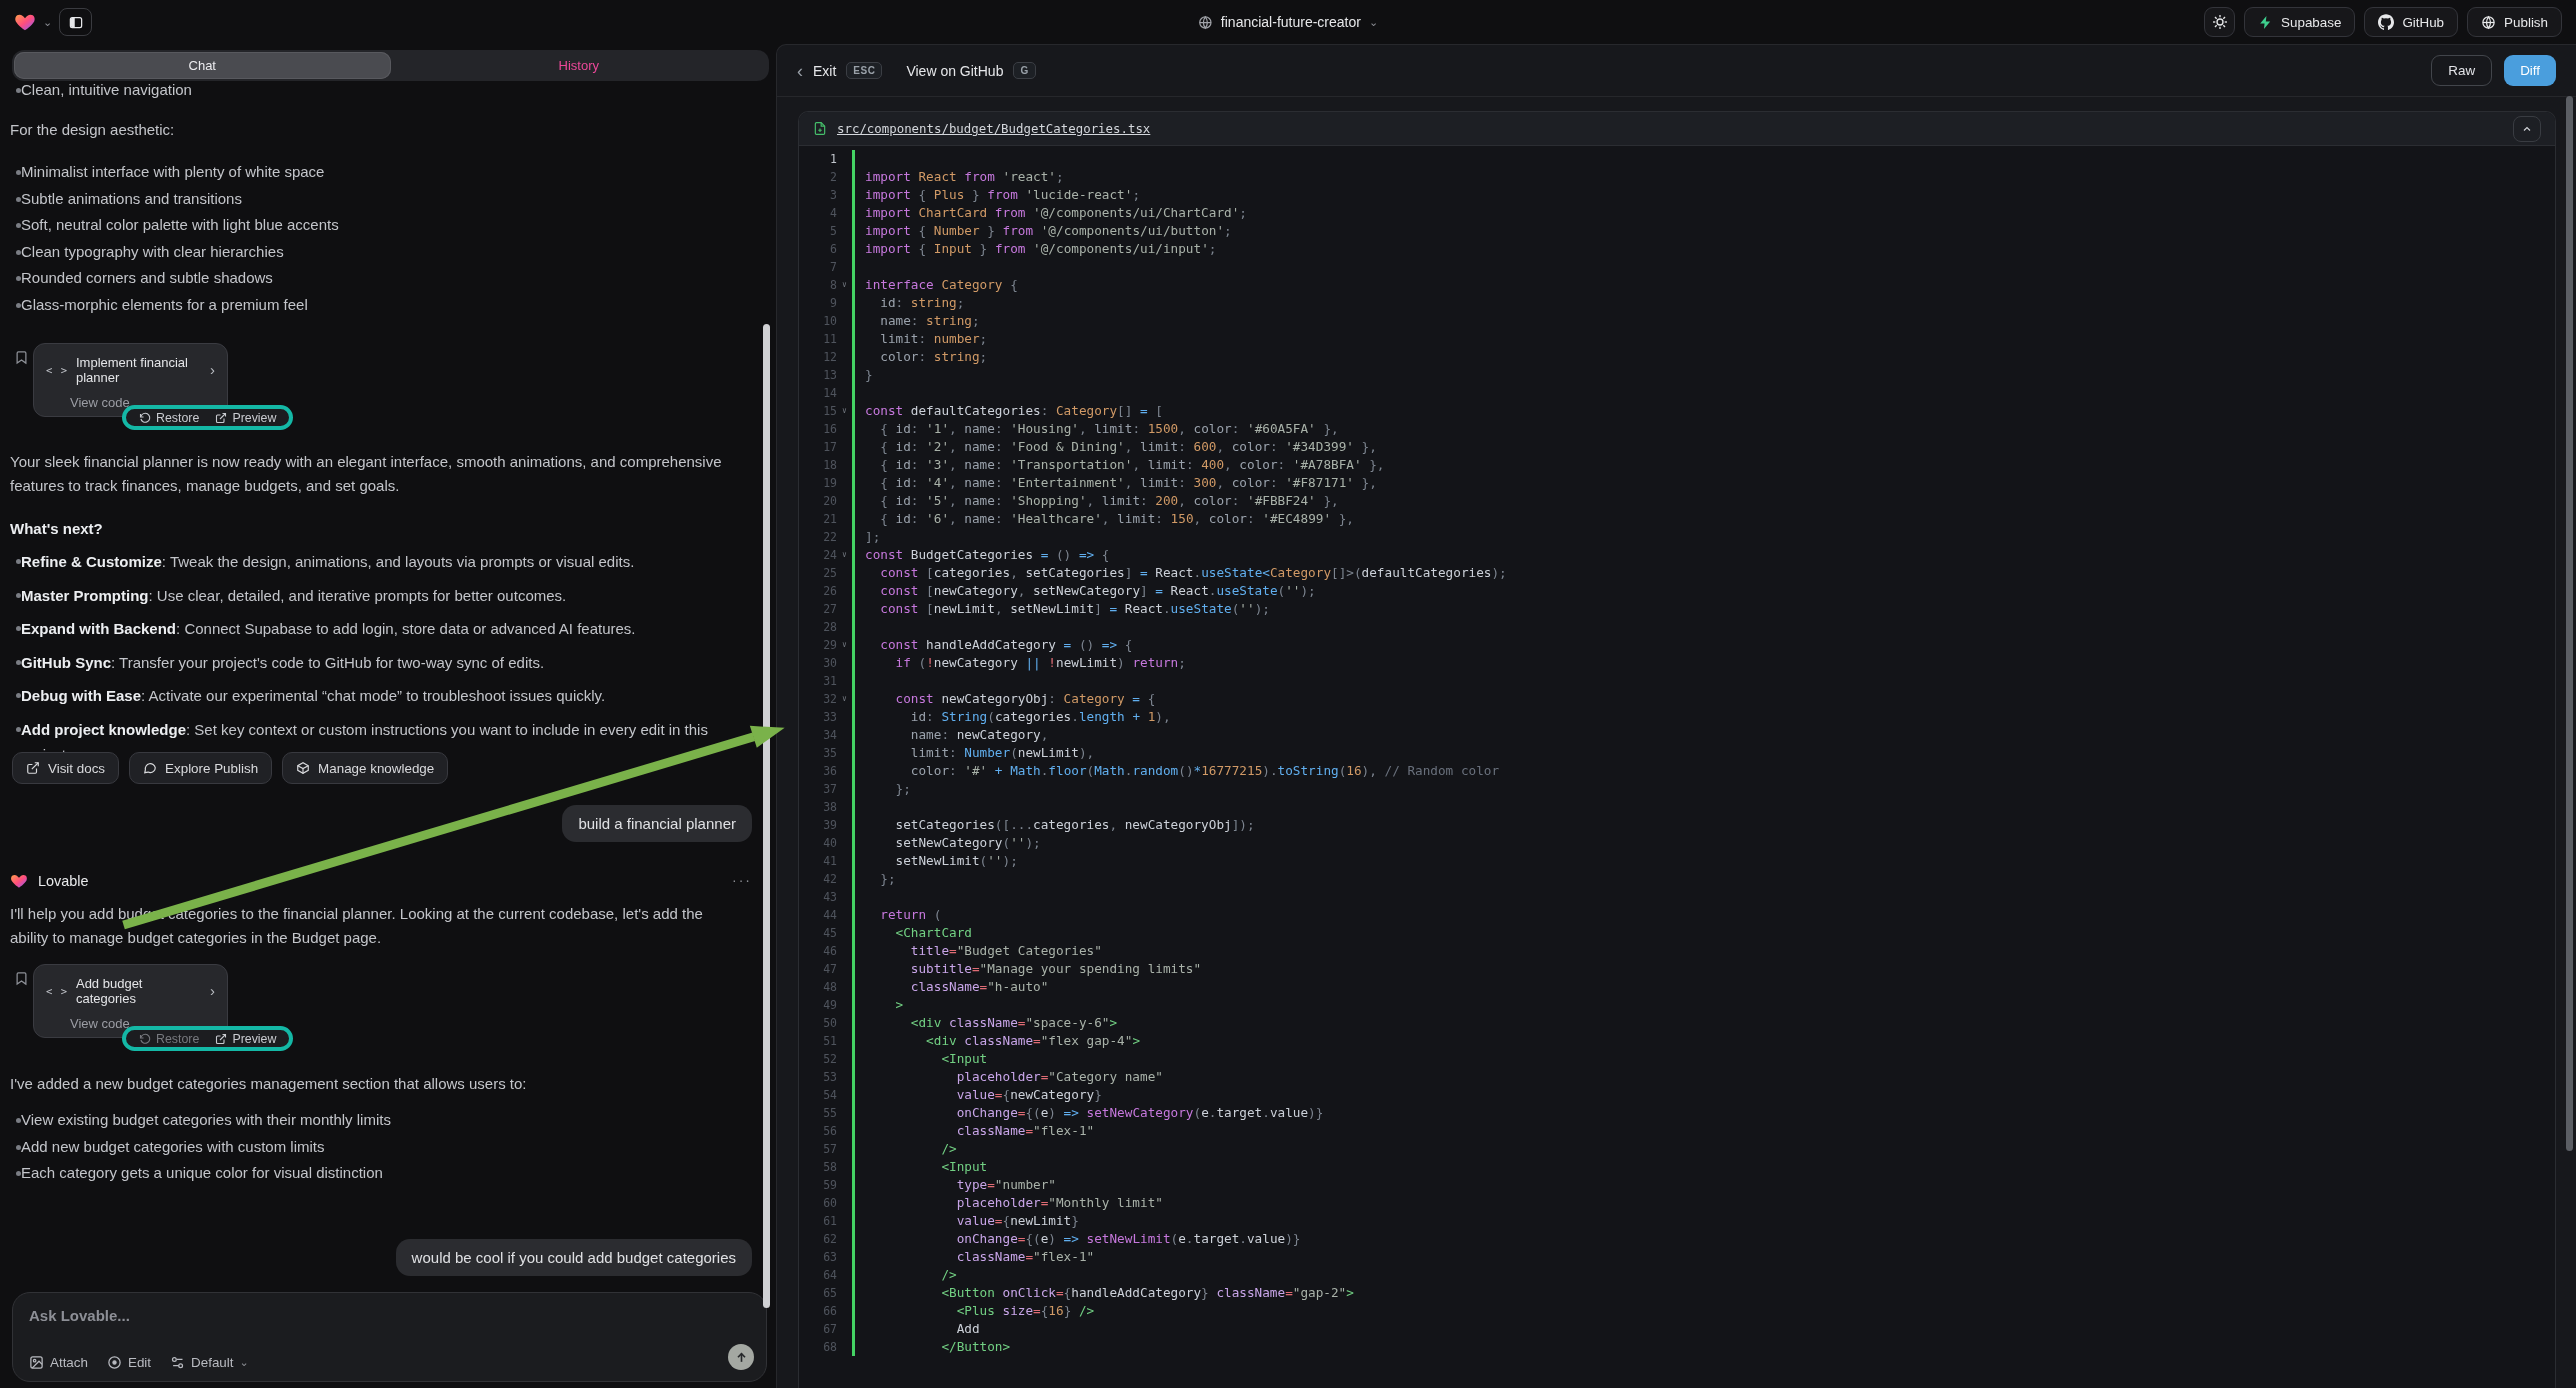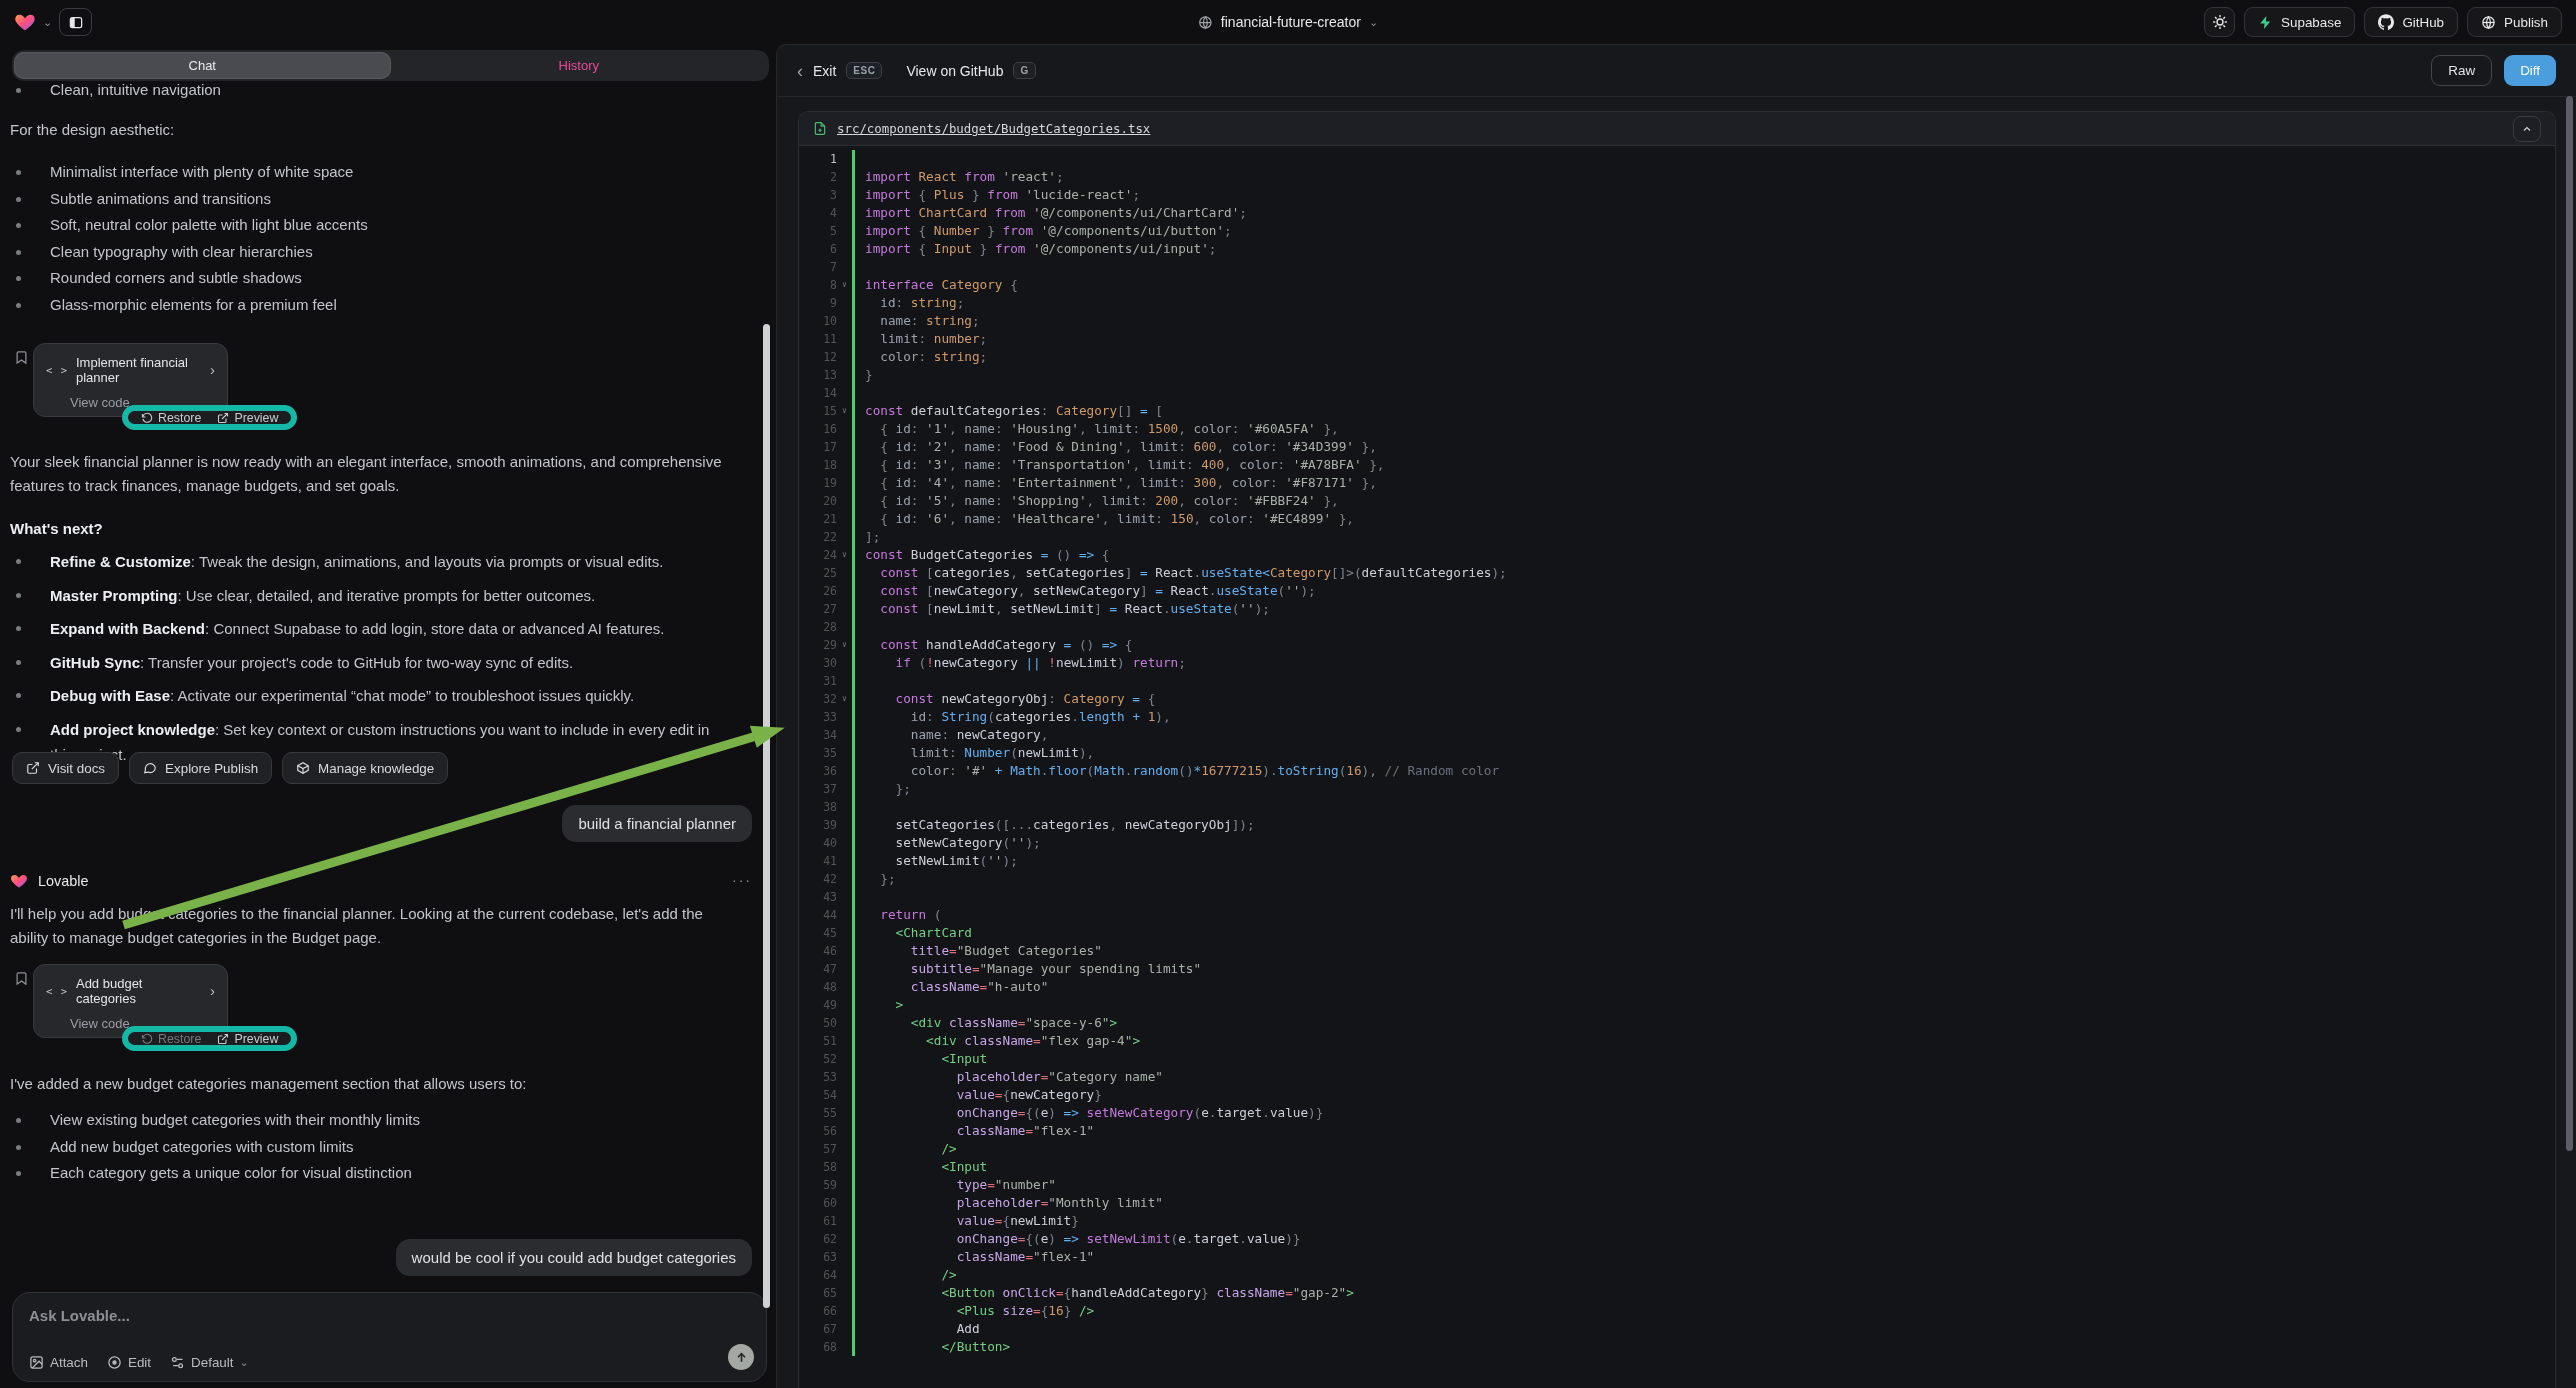--- a/index.html
+++ b/index.html
@@ -24,34 +24,34 @@
 
   
   .chat { position:absolute; left:0; top:44px; width:776px; bottom:0; }
   .tabs { position:absolute; left:12px; top:6px; width:757px; height:31px; background:#242529; border-radius:12px; padding:2px; display:flex; }
   .tab { flex:1; display:flex; align-items:center; justify-content:center; font-size:13px; color:#ec4899; border-radius:10px; }
   .tab.active { background:#4a4b50; color:#ececef; box-shadow: inset 0 0 0 1px #58595e; }
 
   .msg { position:absolute; left:10px; width:717px; font-size:15px; line-height:24.4px; color:#c3c5ca; }
   .h3 { font-weight:bold; color:#eceef1; }
   .blist { position:absolute; left:10px; width:721px; margin:0; padding:0; list-style:none; }
-  .blist li { display:flex; gap:29px; margin-bottom:8.5px; line-height:18px; font-size:15px; color:#c3c5ca; }
+  .blist li { display:flex; gap:0; margin-bottom:8.5px; line-height:18px; font-size:15px; color:#c3c5ca; }
   .blist li .dot { width:5px; height:5px; border-radius:50%; background:#7a7d84; flex:none; margin-top:7px; margin-left:6px; }
   .blist li b { color:#eceef1; }
   .blist.wrap li { line-height:25px; }
   .blist.wrap li .dot { margin-top:10px; }
 
   .cardgrp { position:absolute; left:14px; width:418px; height:92px; }
   .bm { position:absolute; left:0; top:6px; color:#8d9097; }
   .vcard { position:absolute; left:19px; top:0; width:195px; height:74px; background:#27282c; border:1px solid #3a3b41; border-radius:12px; padding:11px 12px; }
   .vrow1 { display:flex; align-items:center; gap:8px; font-size:13px; color:#e4e5e8; }
   .code-glyph { font-size:10.5px; color:#c2c5cb; letter-spacing:1px; font-family:"DejaVu Sans Mono", monospace; flex:none; }
   .vchev { margin-left:auto; color:#b9bcc2; font-size:15px; line-height:12px; }
   .vrow2 { margin-top:10px; margin-left:24px; font-size:13px; color:#9b9da4; }
-  .pill { position:absolute; left:108px; top:62px; height:25px; background:#1c1d20; border:6px solid #14b8a6; border-radius:995px; display:flex; align-items:center; padding:0 5px; font-size:12.4px; color:#c9cbd0; }
+  .pill { position:absolute; left:108px; top:62px; height:25px; background:#1c1d20; border:4px solid #14b8a6; border-radius:995px; display:flex; align-items:center; padding:0 5px; font-size:12.4px; color:#c9cbd0; }
   .pbtn { display:flex; align-items:center; gap:5px; padding:0 8px; height:100%; }
   .pbtn.dim { color:#77797e; }
 
   .actions { position:absolute; left:12px; display:flex; gap:10px; }
   .abtn { height:32px; padding:0 13px; background:#202125; border:1px solid #38393f; border-radius:10px; display:flex; align-items:center; gap:8px; font-size:13.4px; color:#d9dadd; }
 
   .bubble { position:absolute; right:24px; background:#2b2c30; border-radius:14px; padding:10px 16px; font-size:15px; color:#dfe0e3; white-space:nowrap; }
 
   .lov { position:absolute; left:10px; display:flex; align-items:center; gap:10px; font-size:14.4px; color:#e9eaec; }
   .lov-dots { position:absolute; right:24px; color:#8b8d93; font-size:14px; letter-spacing:2px; }

